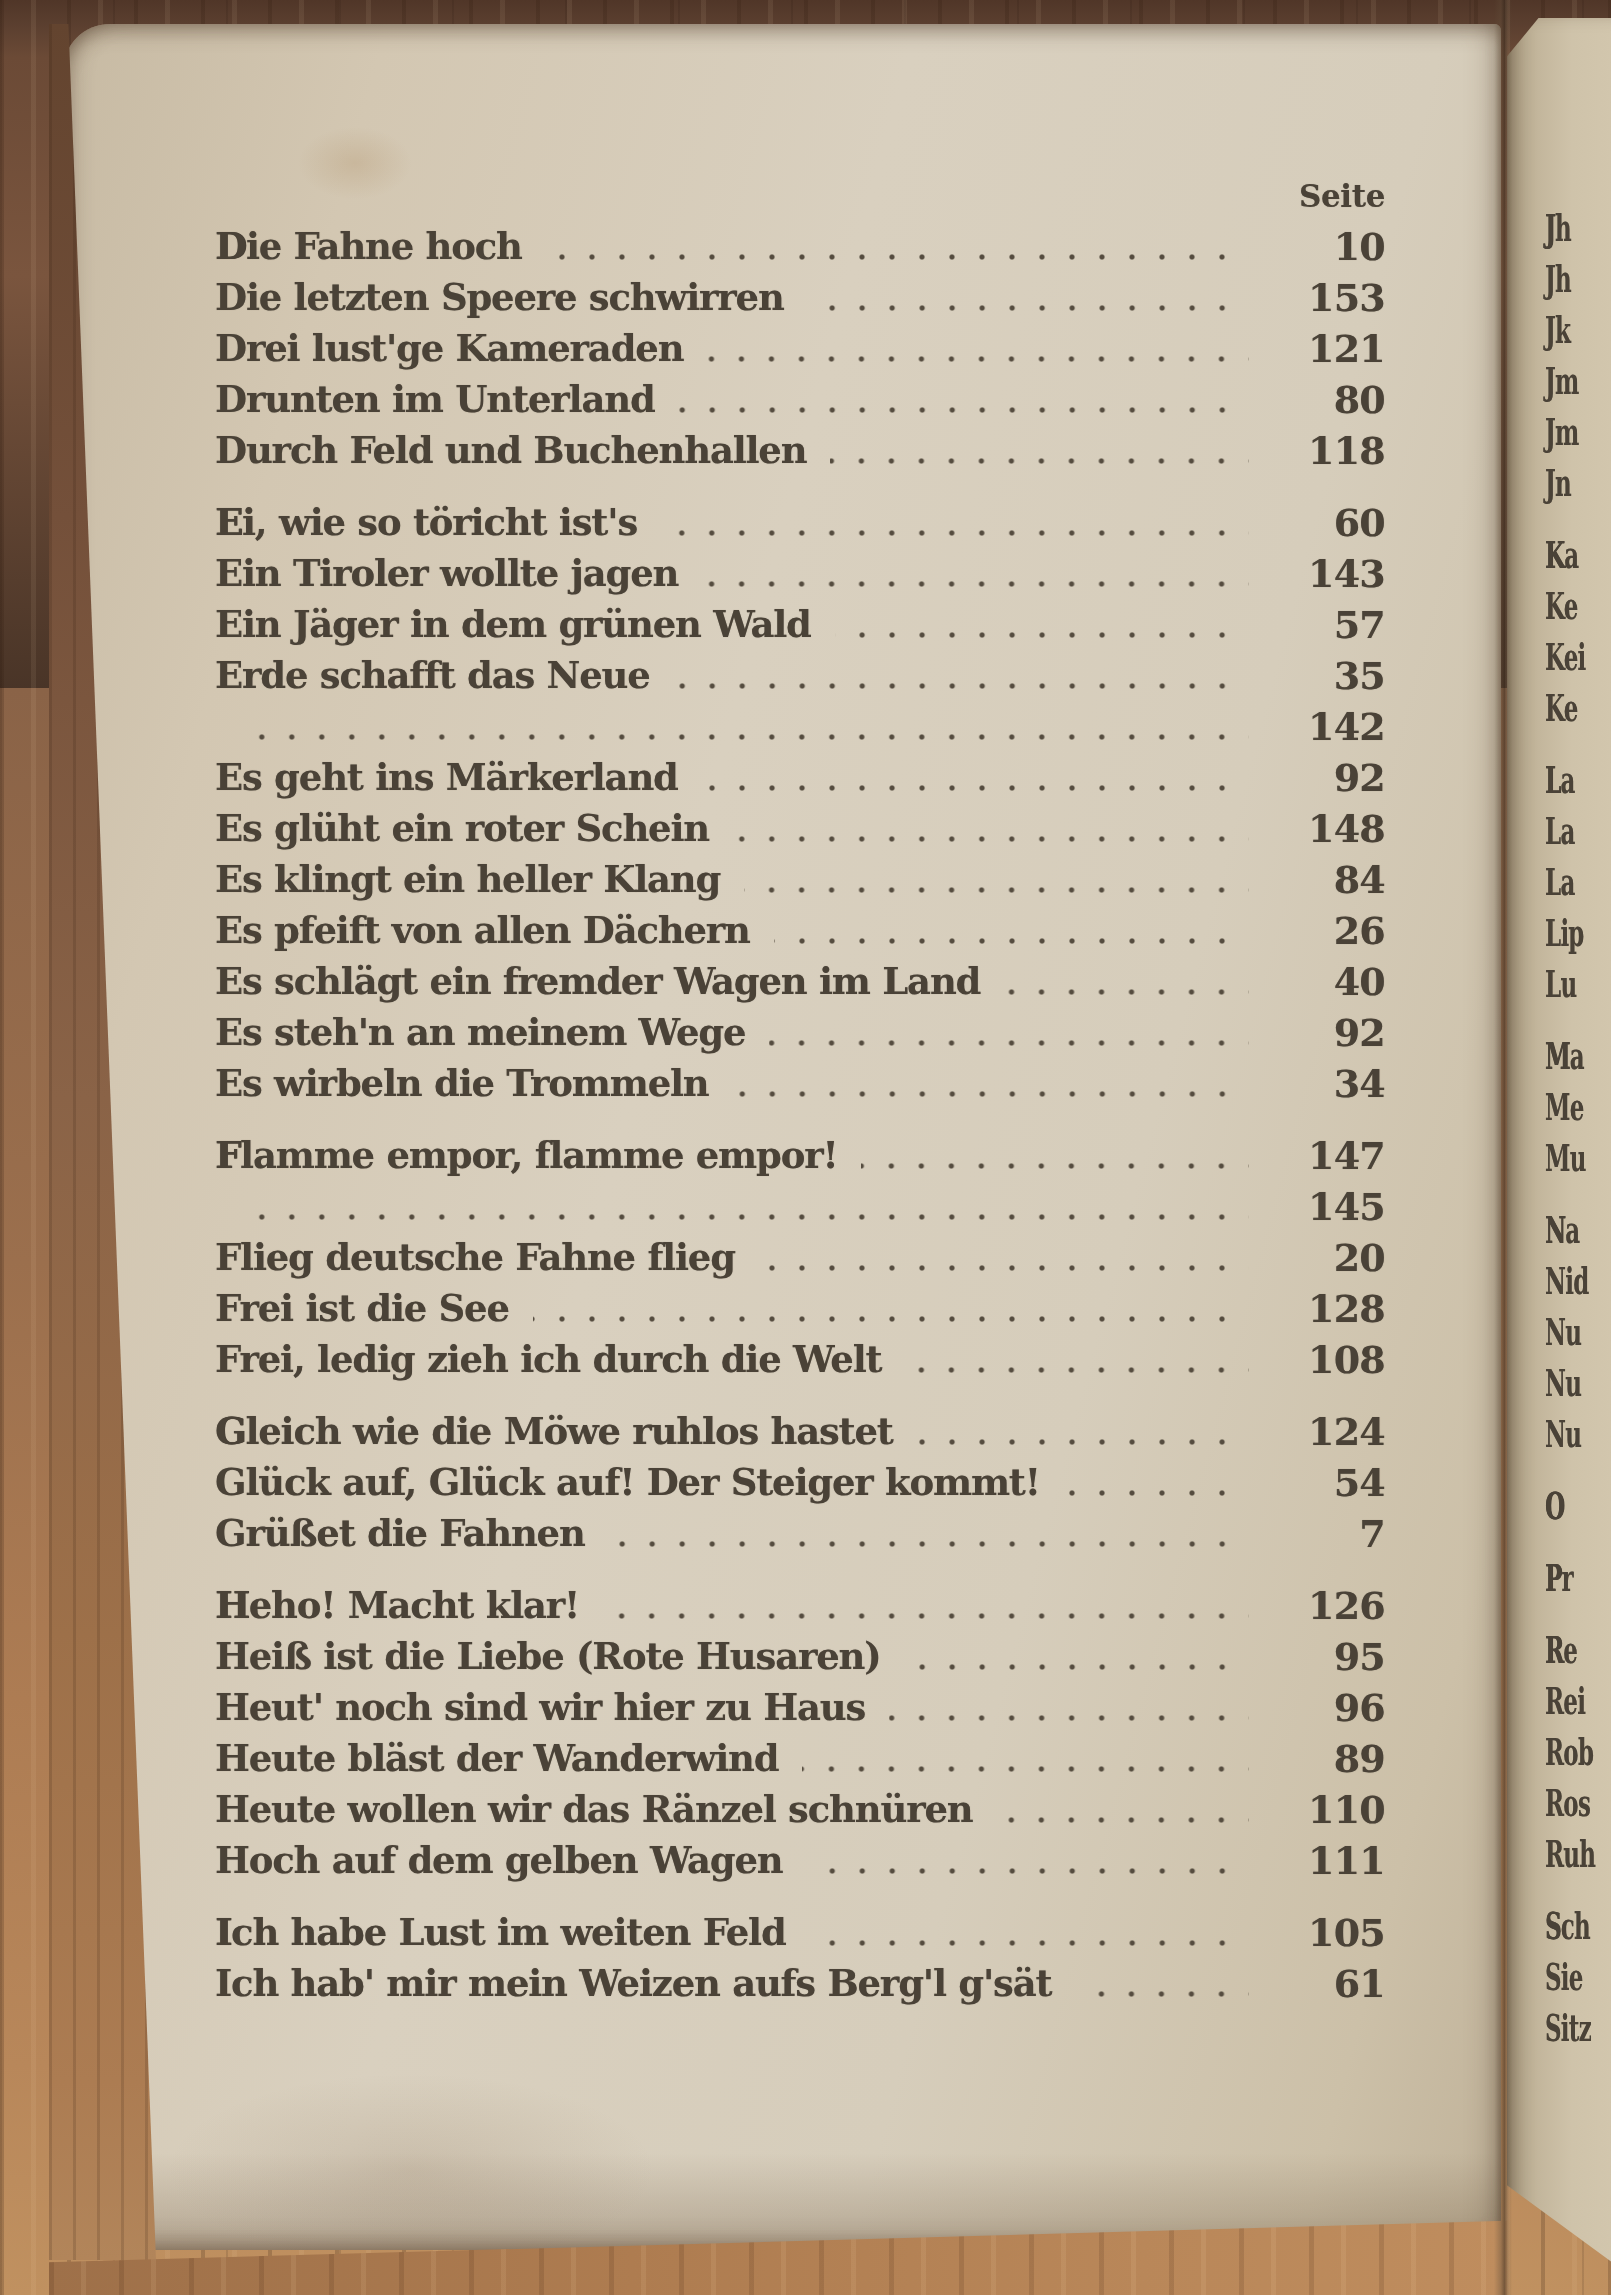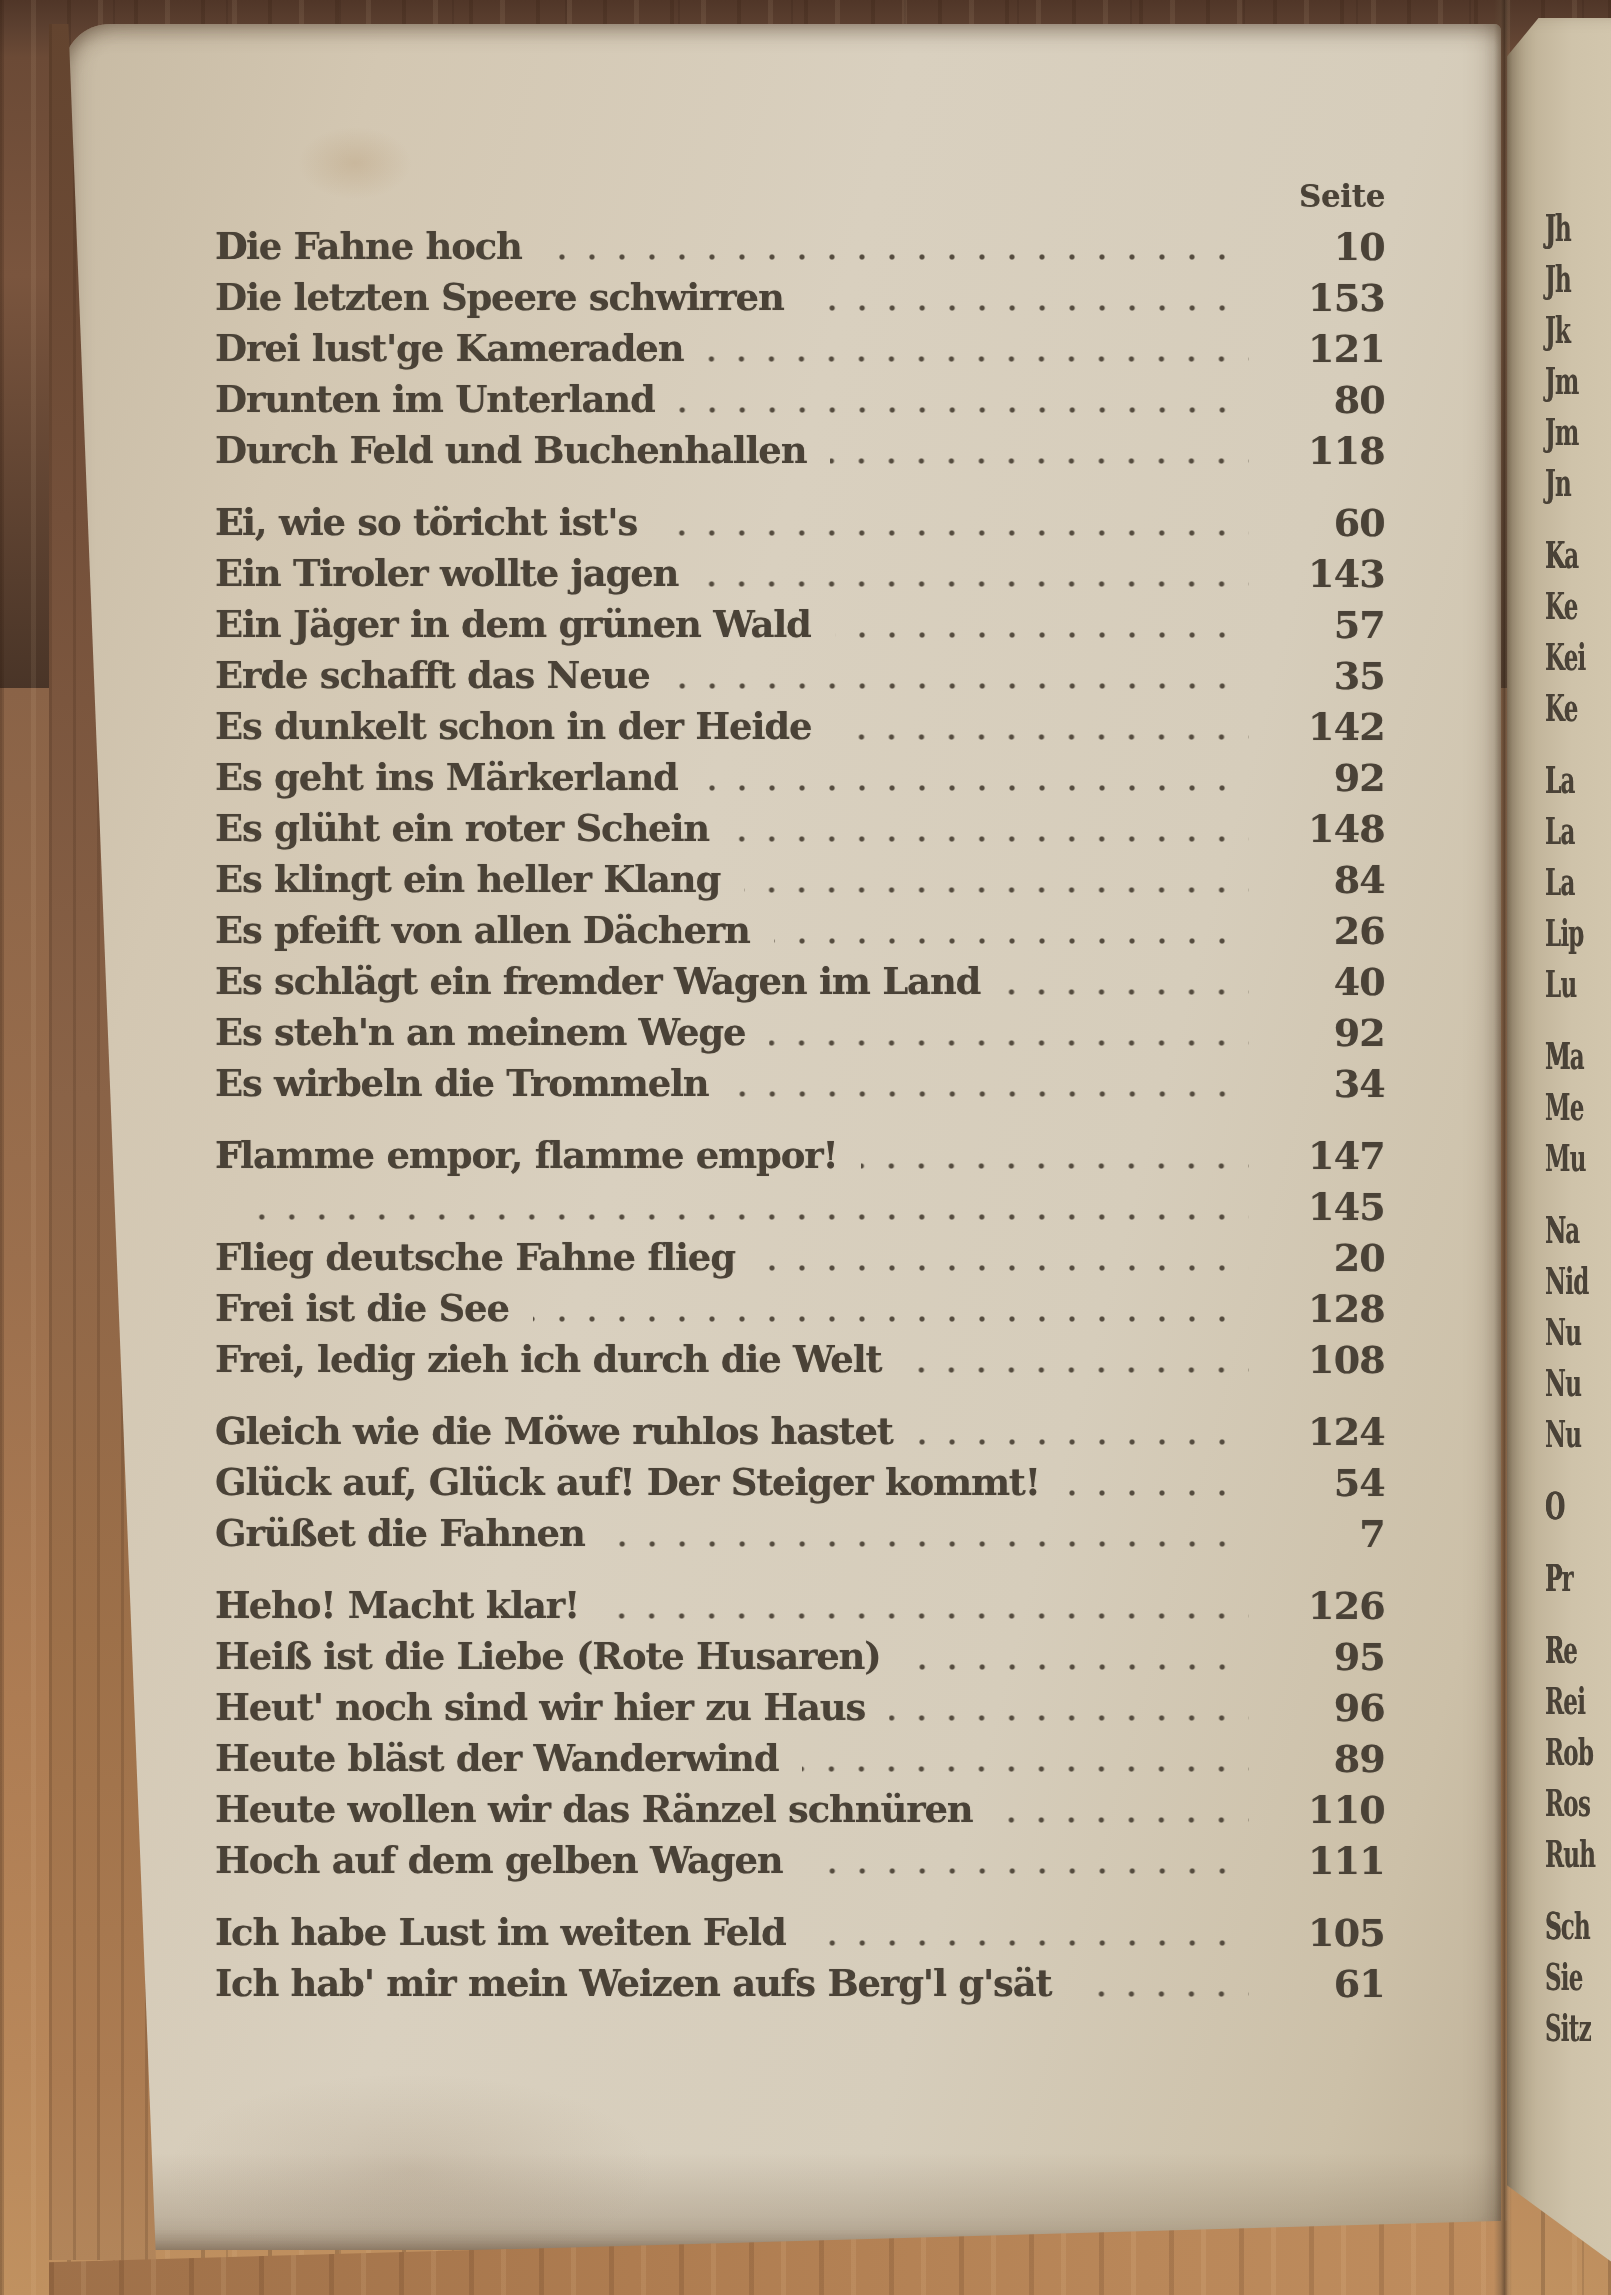--- a/index.html
+++ b/index.html
@@ -140,21 +140,20 @@
     <span class="title">Ein Jäger in dem grünen Wald</span>
     <span class="leader"></span>
     <span class="num">57</span>
   </div>
           <div class="row">
     <span class="title">Erde schafft das Neue</span>
     <span class="leader"></span>
     <span class="num">35</span>
   </div>
           <div class="row">
-    <span class="title">Es dunkelt schon in der Heide</span>
     <span class="leader"></span>
     <span class="num">142</span>
   </div>
           <div class="row">
     <span class="title">Es geht ins Märkerland</span>
     <span class="leader"></span>
     <span class="num">92</span>
   </div>
           <div class="row">
     <span class="title">Es glüht ein roter Schein</span>

